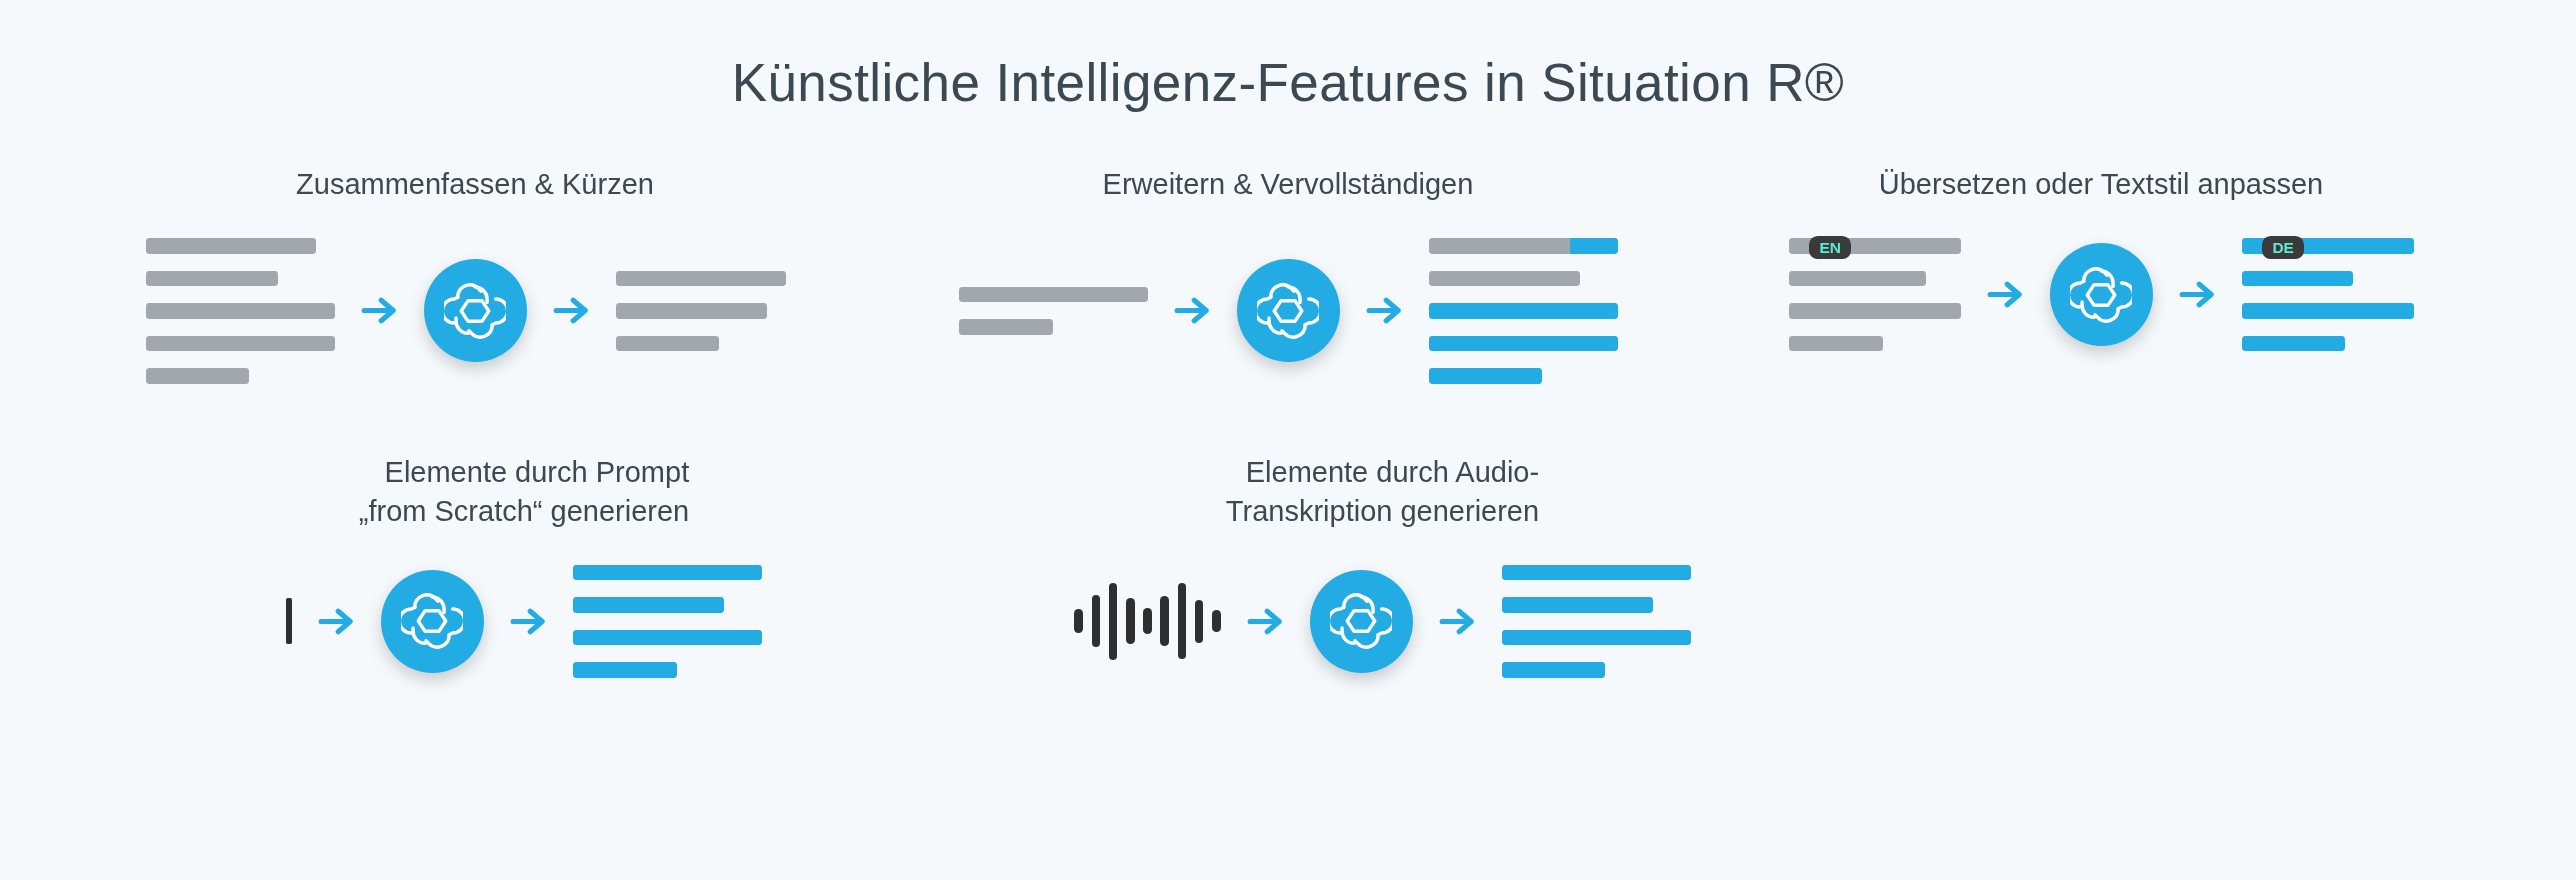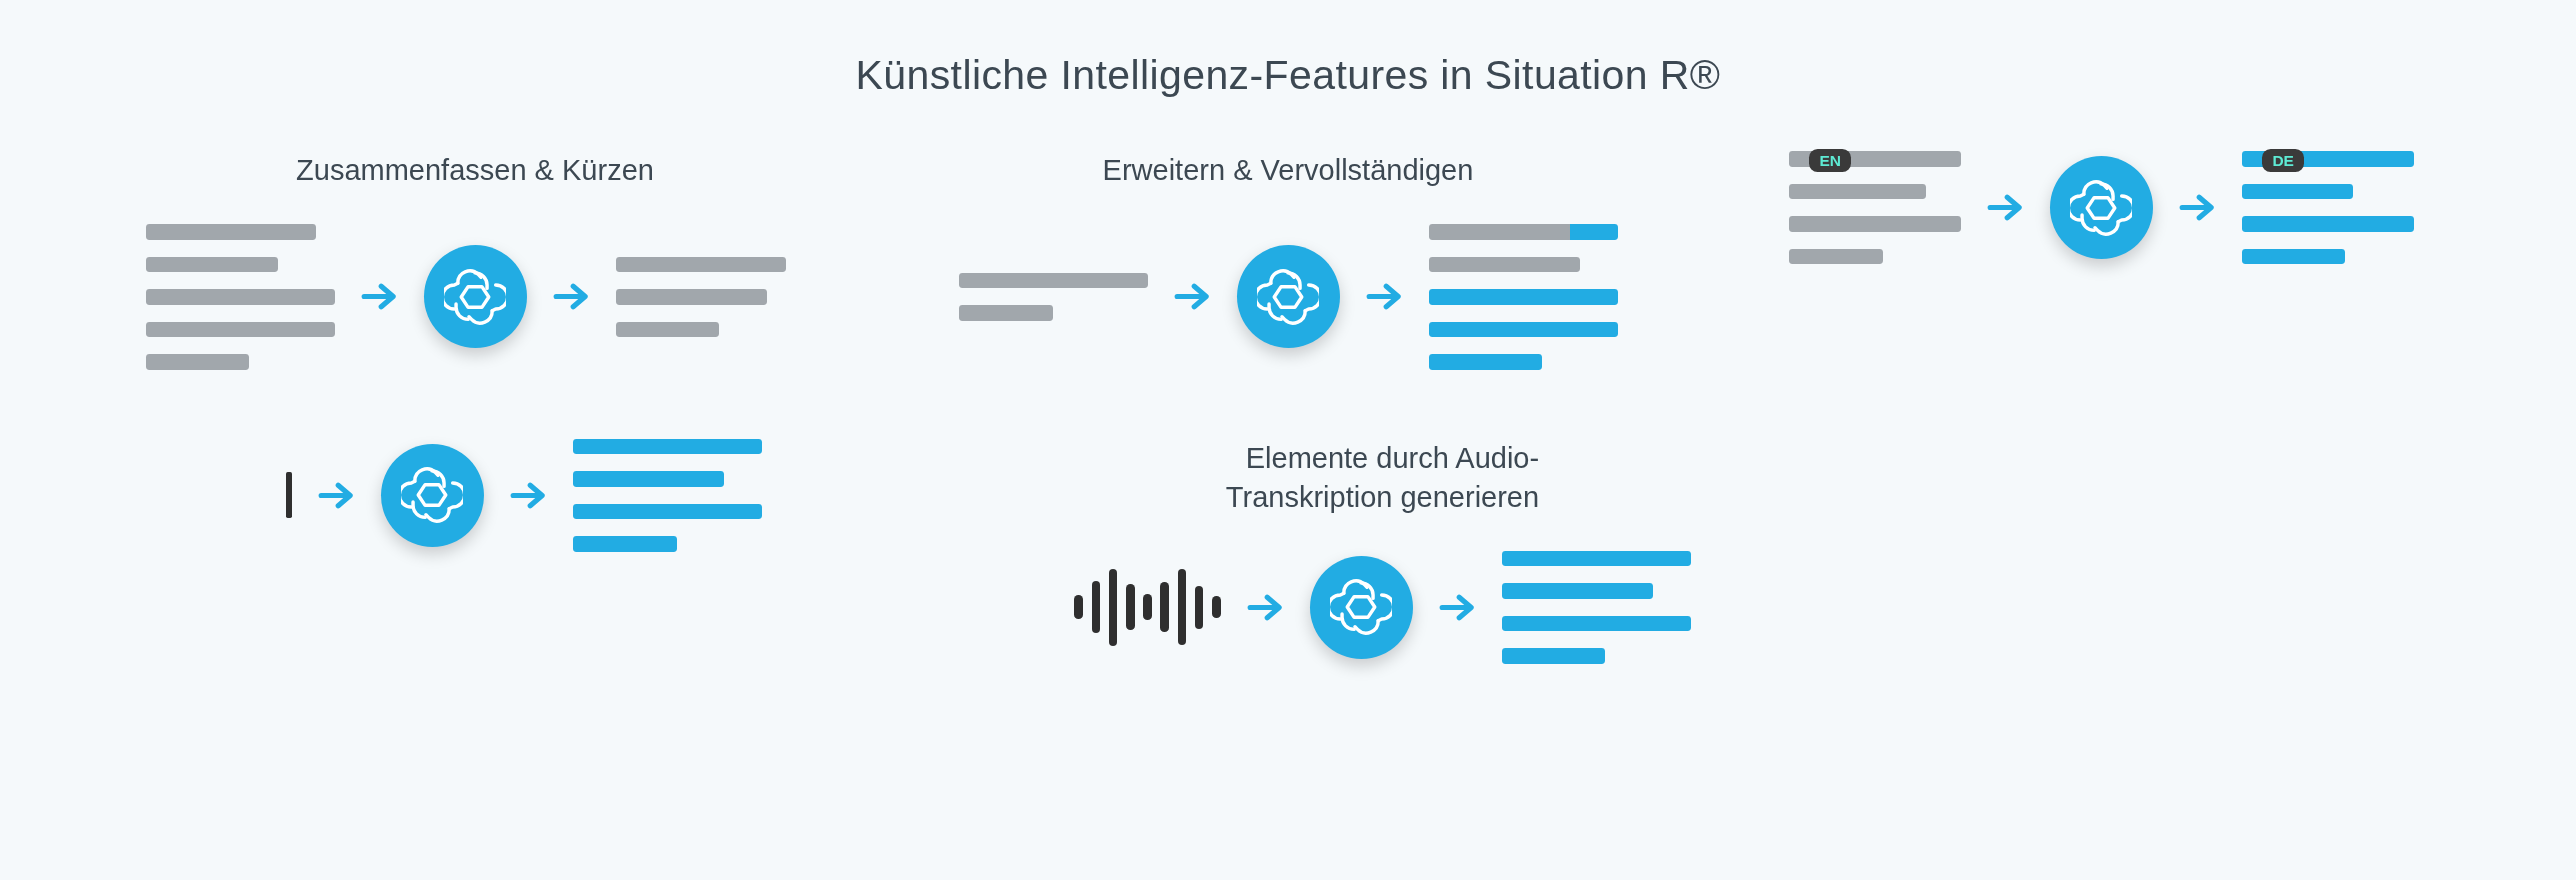--- a/index.html
+++ b/index.html
@@ -22,21 +22,21 @@
   }
   .page {
     width: 100%;
     height: 100%;
     padding: 52px 103px 34px 103px;
     display: flex;
     flex-direction: column;
     align-items: center;
   }
   h1.title {
-    font-size: 41px;
+    font-size: 53px;
     font-weight: 400;
     margin: 0 0 52px 0;
     letter-spacing: 0.4px;
   }
   .row {
     width: 100%;
     display: flex;
     justify-content: space-between;
     gap: 69px;
   }
@@ -244,20 +244,21 @@
           </div>
           <div class="bar w80"></div>
           <div class="bar blue w100"></div>
           <div class="bar blue w100"></div>
           <div class="bar blue w60"></div>
         </div>
       </div>
     </div>
 
     <div class="feature">
+      <div class="feature-label">Übersetzen oder Textstil anpassen</div>
       <div class="flow">
         <div class="lines narrow">
           <span class="lang-badge">EN</span>
           <div class="bar w100"></div>
           <div class="bar w80"></div>
           <div class="bar w100"></div>
           <div class="bar w55"></div>
         </div>
         <span class="arrow-icon">
           <svg width="41" height="41" viewBox="0 0 48 48" fill="none">
@@ -290,20 +291,22 @@
           <div class="bar blue w60"></div>
         </div>
       </div>
     </div>
 
   </div>
 
   <div class="row row2">
 
     <div class="feature" style="flex:0 0 670px">
+      <div class="feature-label">Elemente durch Prompt
+„from Scratch“ generieren</div>
       <div class="flow">
         <span class="prompt-icon">
           <span class="cursor-line"></span>
         </span>
         <span class="arrow-icon">
           <svg width="41" height="41" viewBox="0 0 48 48" fill="none">
               <path d="M6 24 H38 M26 12 L40 24 L26 36" stroke="#22ace3" stroke-width="6" stroke-linecap="round" stroke-linejoin="round"></path>
             </svg>
         </span>
         <div class="knot">

